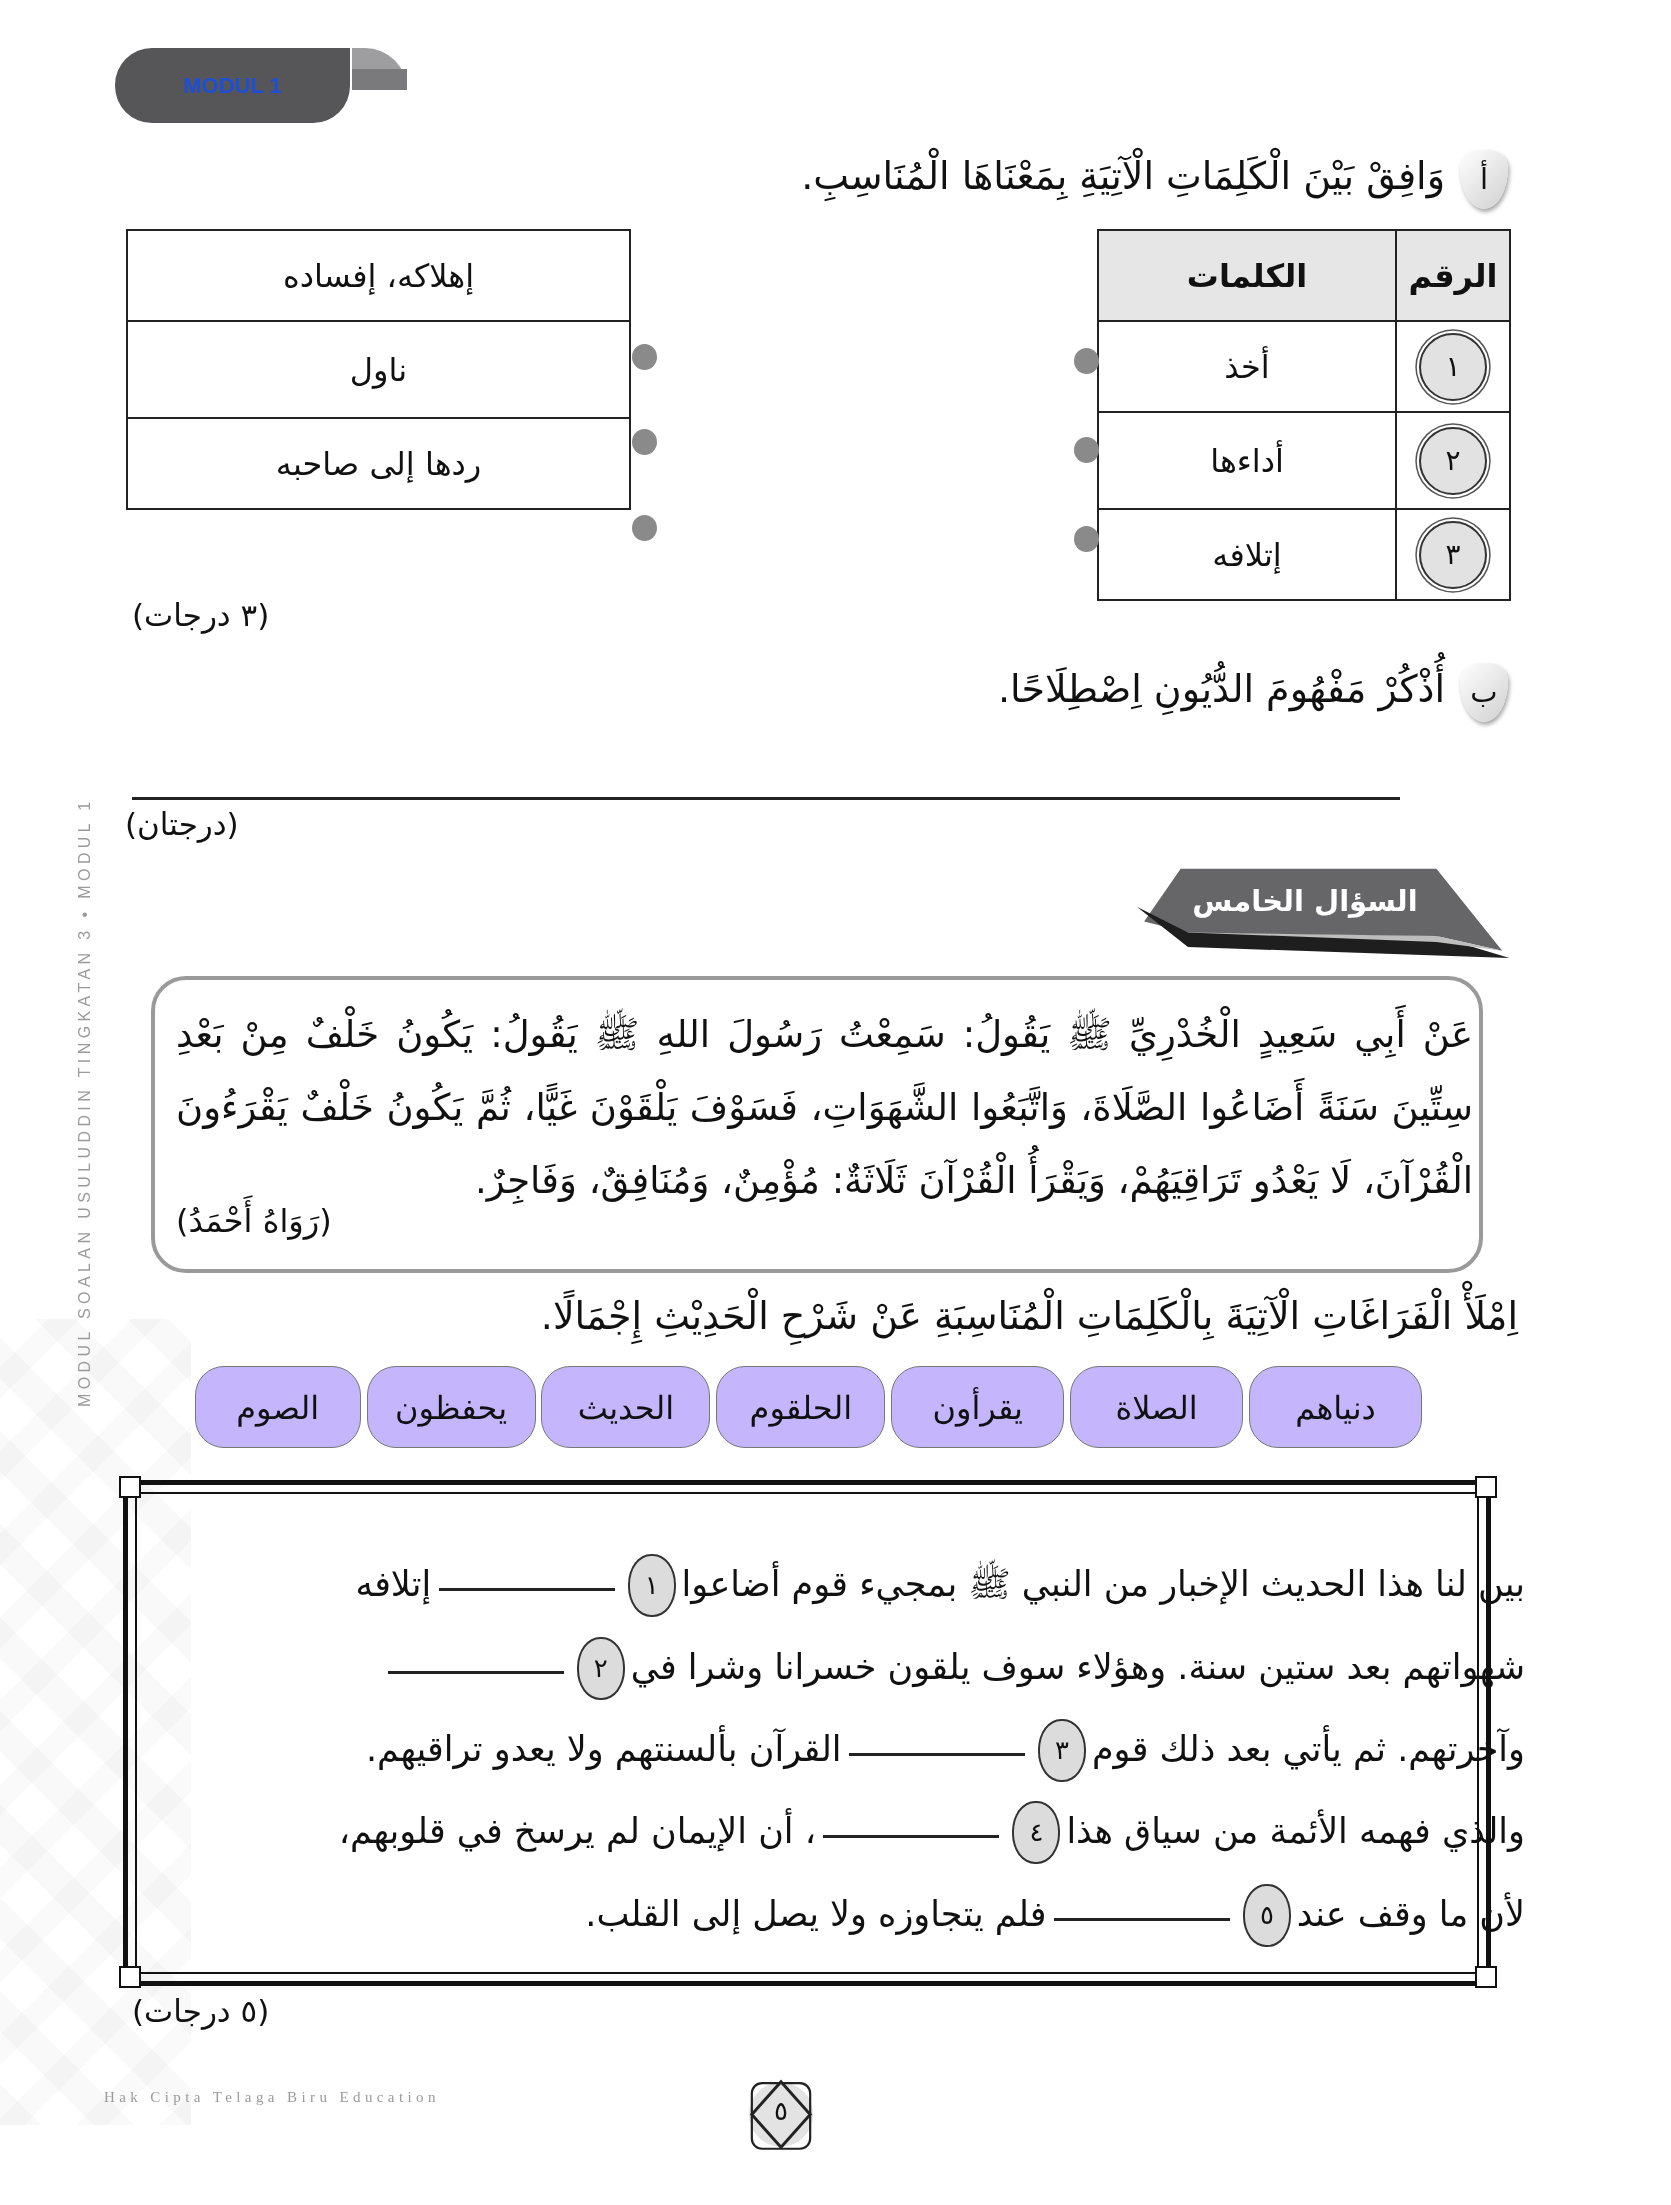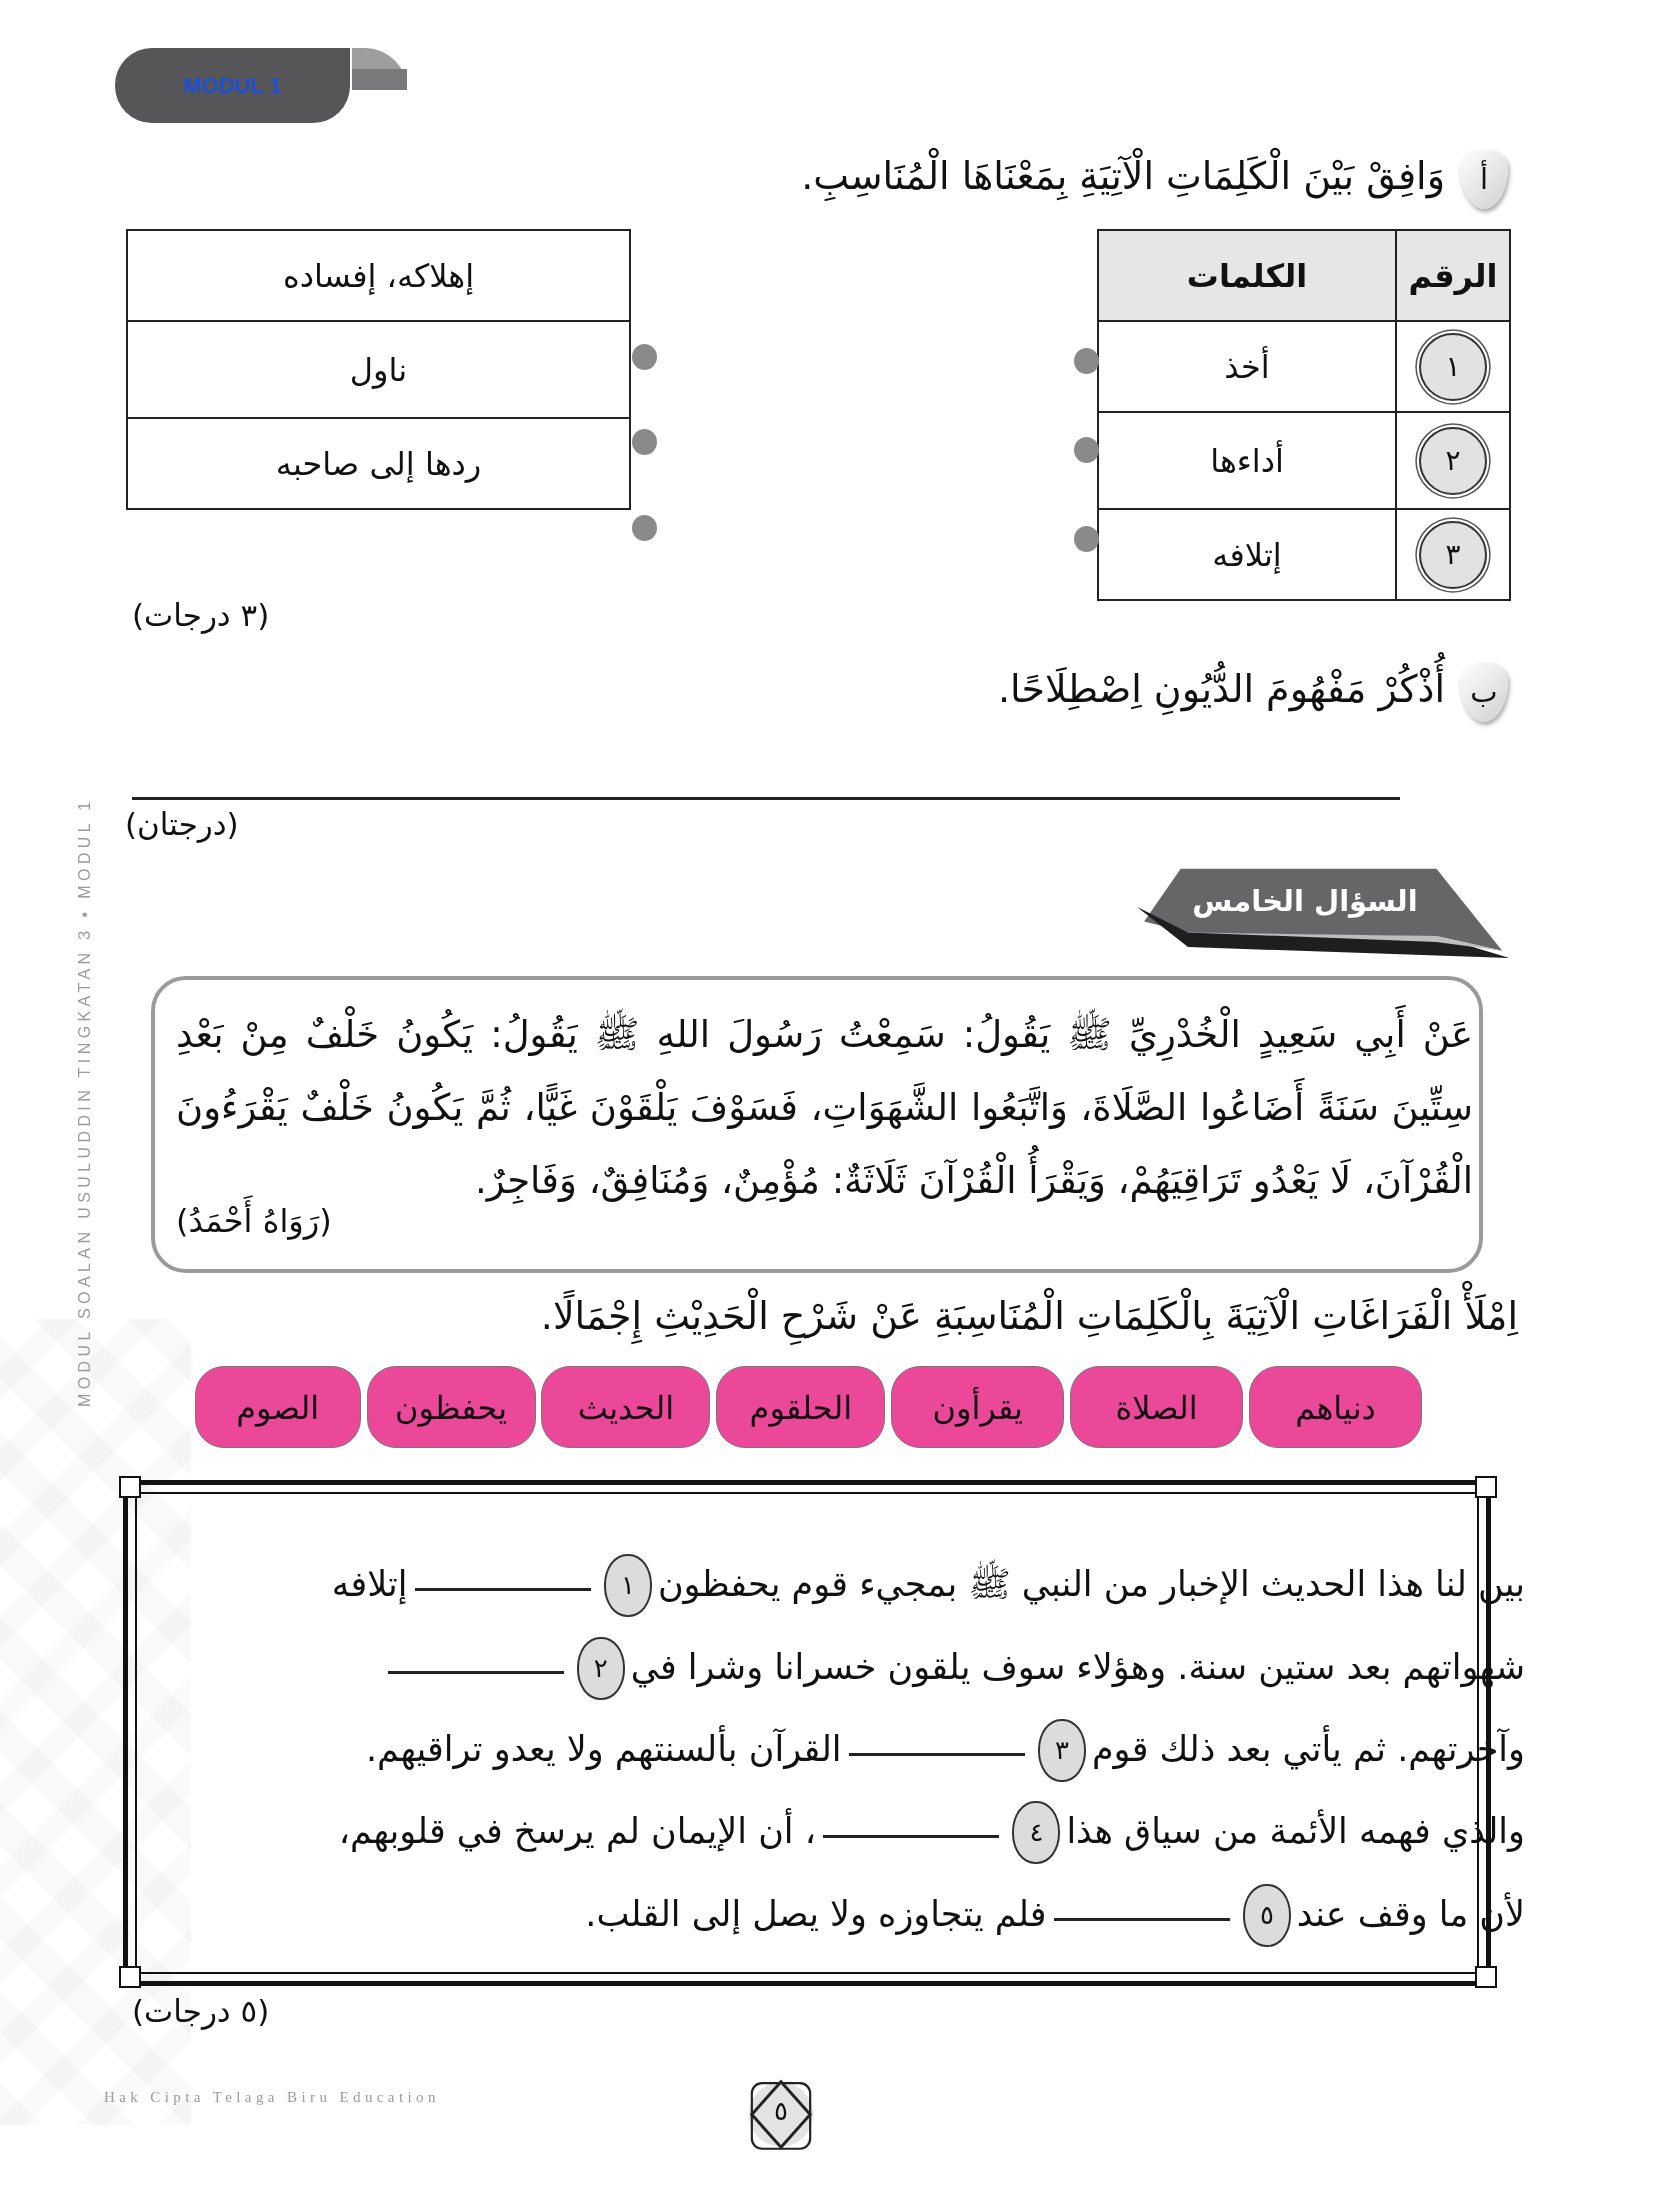--- a/index.html
+++ b/index.html
@@ -54,21 +54,21 @@
   
   .hadith-box { position:absolute; left:151px; top:976px; width:1332px; height:297px;
     border:4.4px solid #9a9a9a; border-radius:35px; box-sizing:border-box; }
   .hadith-text { position:absolute; left:176px; top:998px; width:1297px; font-size:37px; line-height:73px; text-align:justify; }
   .hadith-source { position:absolute; left:176px; top:1202px; font-size:32px; }
 
   .instruction { position:absolute; right:154px; top:1294px; font-size:38px; white-space:nowrap; }
 
   
   .word-bank { position:absolute; left:214px; top:1366px; width:1208px; height:85px; display:flex; flex-direction:row-reverse; gap:5.9px; }
-  .word-chip { flex:0 0 auto; height:82px; border:1.5px solid #777; border-radius:29px; background:#ec4899;
+  .word-chip { flex:0 0 auto; height:82px; border:1.5px solid #777; border-radius:29px; background:#c4b5fd;
     font-family:Liberation Sans, sans-serif; font-size:32px; line-height:82px; text-align:center; box-sizing:border-box; }
 
   
   .frame-outer { position:absolute; left:123px; top:1480px; width:1368px; height:506px; border:5.9px solid #111; box-sizing:border-box; }
   .frame-inner { position:absolute; left:135px; top:1492px; width:1344px; height:482px; border:2.2px solid #111; box-sizing:border-box; }
   .corner { position:absolute; width:17.6px; height:17.6px; border:2.9px solid #111; background:#fff; }
 
   .fill-line { position:absolute; right:147px; font-size:35px; white-space:nowrap; direction:rtl; font-family:"DejaVu Sans", sans-serif; }
   .blank { display:inline-block; width:176px; border-bottom:3.7px solid #222; height:7.3px; margin:0 7.3px; vertical-align:middle; }
   .num-badge { display:inline-block; width:44px; height:59px; line-height:59px; border-radius:48%; background:#dcdcdc;
@@ -167,21 +167,21 @@
 </div>
 
 <div class="frame-outer"></div>
 <div class="frame-inner"></div>
 <div class="corner" style="left:119px;top:1476px;"></div>
 <div class="corner" style="left:1475px;top:1476px;"></div>
 <div class="corner" style="left:119px;top:1966px;"></div>
 <div class="corner" style="left:1475px;top:1966px;"></div>
 
 <div class="fill-line" style="top:1554px;">
-  <span>بين لنا هذا الحديث الإخبار من النبي ﷺ بمجيء قوم يحفظون</span><span class="num-badge">١</span><span class="blank"></span><span>إتلافه</span>
+  <span>بين لنا هذا الحديث الإخبار من النبي ﷺ بمجيء قوم أضاعوا</span><span class="num-badge">١</span><span class="blank"></span><span>إتلافه</span>
 </div>
 <div class="fill-line" style="top:1637px;">
   <span>شهواتهم بعد ستين سنة. وهؤلاء سوف يلقون خسرانا وشرا في</span><span class="num-badge">٢</span><span class="blank"></span><span></span>
 </div>
 <div class="fill-line" style="top:1719px;margin-left:20px;">
   <span>وآخرتهم. ثم يأتي بعد ذلك قوم</span><span class="num-badge">٣</span><span class="blank"></span><span>القرآن بألسنتهم ولا يعدو تراقيهم.</span>
 </div>
 <div class="fill-line" style="top:1801px;">
   <span>والذي فهمه الأئمة من سياق هذا</span><span class="num-badge">٤</span><span class="blank"></span><span>، أن الإيمان لم يرسخ في قلوبهم،</span>
 </div>

